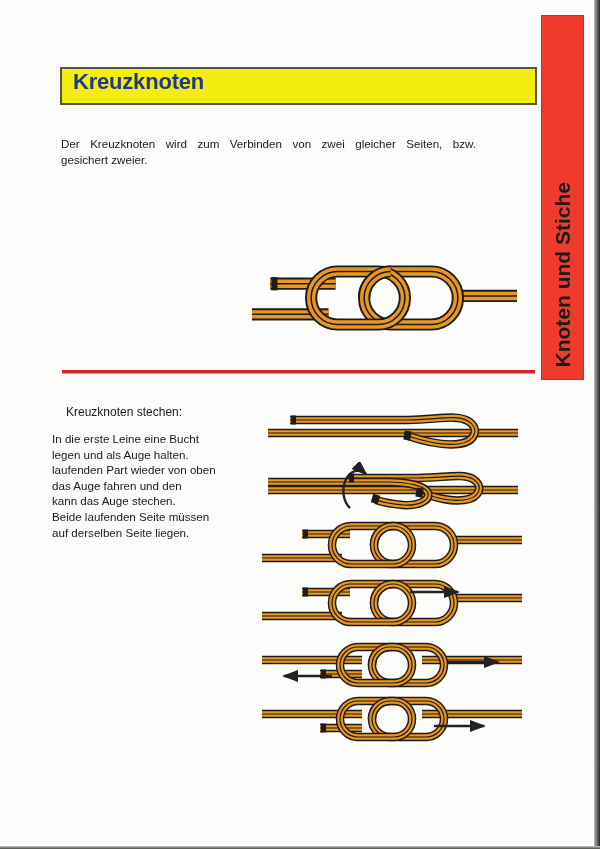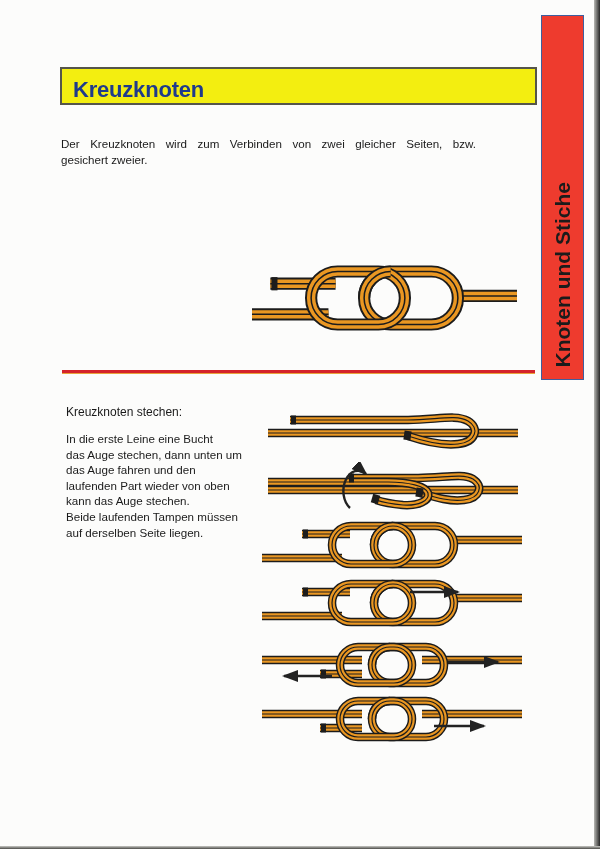--- a/index.html
+++ b/index.html
@@ -6,21 +6,21 @@
   .page {
     position:relative; width:600px; height:849px; margin:0 auto;
     background:#fcfcfb; overflow:hidden;
     font-family:"Liberation Sans", sans-serif; color:#1a1a1a;
   }
 
   
   .title-bar {
     position:absolute; left:60px; top:67px; width:477px; height:38px;
     background:#f3ee10; border:2px solid #55554a;
-    display:flex; align-items:flex-end; padding-left:11px; box-sizing:border-box;
+    display:flex; align-items:flex-start; padding-left:11px; box-sizing:border-box;
   }
   .title-bar span {
     font-size:22px; font-weight:bold; color:#1e3a8c; letter-spacing:-0.2px;
   }
 
   
   .intro { position:absolute; left:61px; top:136px; width:415px;
            font-size:11.6px; line-height:16.2px; }
   .intro .line.justify { text-align:justify; text-align-last:justify; }
 
@@ -38,21 +38,21 @@
 
   
   .red-rule {
     position:absolute; left:62px; top:370px; width:473px; height:2.5px;
     background:#d4232a; border-bottom:1px solid #e8a33a;
   }
 
   
   .section-head { position:absolute; left:66px; top:405px;
                   font-size:12px; font-weight:normal; }
-  .section-text { position:absolute; left:66px; top:431px; width:210px;
+  .section-text { position:absolute; left:52px; top:431px; width:210px;
                   font-size:11.6px; line-height:15.6px; }
 
   
   .fig { position:absolute; }
   .rope-out { fill:none; stroke:#1c1c1c; stroke-width:8.5; }
   .rope-mid { fill:none; stroke:#ea9722; stroke-width:5.6; }
   .rope-ctr { fill:none; stroke:#1c1c1c; stroke-width:1.2; }
   .cap      { fill:none; stroke:#1c1c1c; stroke-width:9;  }
   .fig-main .rope-out { stroke-width:12;  }
   .fig-main .rope-mid { stroke-width:8.2; }
@@ -152,25 +152,25 @@
         <use href="#p-m-weave" class="rope-ctr"></use>
       </g>
     <path class="cap" d="M 19 28 h 6"></path>
   </svg>
 
   <div class="red-rule"></div>
 
   <div class="section-head">Kreuzknoten stechen:</div>
   <div class="section-text">
     <div class="line">In die erste Leine eine Bucht</div>
-    <div class="line">das Auge stechen, dann unten um</div>
+    <div class="line">legen und als Auge halten.</div>
+    <div class="line">laufenden Part wieder von oben</div>
     <div class="line">das Auge fahren und den</div>
-    <div class="line">laufenden Part wieder von oben</div>
     <div class="line">kann das Auge stechen.</div>
-    <div class="line">Beide laufenden Tampen müssen</div>
+    <div class="line">Beide laufenden Seite müssen</div>
     <div class="line">auf derselben Seite liegen.</div>
   </div>
 
   <svg class="fig" style="left:268px; top:402px;" width="250" height="58" viewBox="0 0 250 58">
     <g>
         <use href="#p-s1-line" class="rope-out"></use>
         <use href="#p-s1-line" class="rope-mid"></use>
         <use href="#p-s1-line" class="rope-ctr"></use>
       </g>
     <g>

